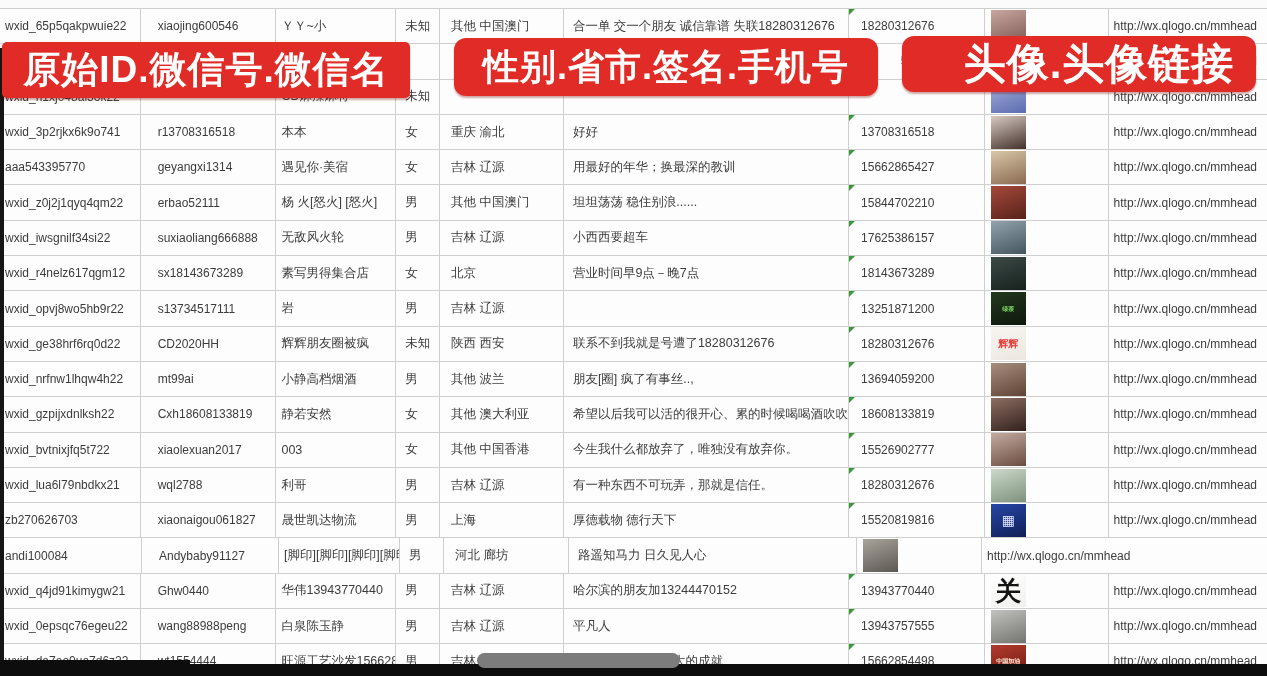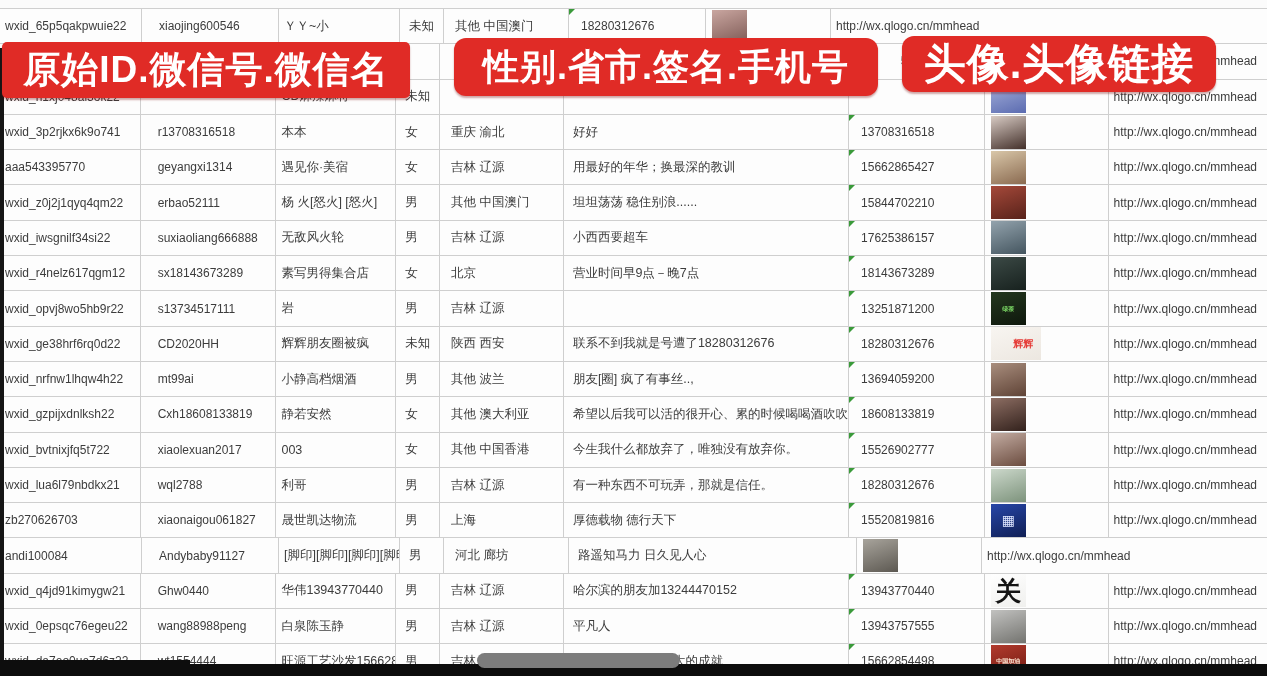--- a/index.html
+++ b/index.html
@@ -21,38 +21,39 @@
   .row:nth-child(2) .c-phone{padding-left:52px;}
   .flag{position:absolute;top:0;left:0;width:0;height:0;
         border-top:6px solid #3a9a3a;border-right:6px solid transparent;}
   .avatar{width:35px;height:33px;display:flex;align-items:center;justify-content:center;overflow:hidden;}
   .avatar-label{font-weight:bold;line-height:1;white-space:nowrap;}
   .left-edge{position:absolute;left:0;top:48px;width:4px;height:628px;background:#151515;}
   .banner{position:absolute;background:#e02b26;color:#ffffff;display:flex;align-items:center;justify-content:center;
           font-weight:bold;letter-spacing:1px;box-shadow:0 2px 2px rgba(120,10,10,.35);z-index:5;}
   .banner1{left:2px;top:42px;width:408px;height:56px;border-radius:5px;font-size:37px;}
   .banner2{left:454px;top:38px;width:424px;height:58px;border-radius:12px;font-size:36px;}
-  .banner3{left:902px;top:36px;width:314px;height:56px;border-radius:12px;font-size:42px;}
+  .banner3{left:902px;top:36px;width:314px;height:56px;border-radius:12px;font-size:42px;padding-left:40px;}
   .bottombar{position:absolute;left:0;top:664px;width:1267px;height:12px;background:#0d0d0d;z-index:6;}
   .bottombar-left{position:absolute;left:0;top:660px;width:190px;height:16px;background:#0d0d0d;z-index:6;}
   .scroll-thumb{position:absolute;left:477px;top:653px;width:203px;height:15px;background:#7c7c7c;
                 border-radius:8px;z-index:7;}
 </style>
 </head>
 <body>
 
 <div class="stage">
 
   <div class="sheet" id="sheet">
   <div class="row">
     <div class="cell c-wxid">wxid_65p5qakpwuie22</div>
     <div class="cell c-id">xiaojing600546</div>
     <div class="cell c-name">ＹＹ~小</div>
     <div class="cell c-gender">未知</div>
     <div class="cell c-region">其他 中国澳门</div>
+    <div class="cell c-sig">合一单 交一个朋友 诚信靠谱 失联18280312676</div>
     <div class="cell c-phone">
       <span class="flag"></span>
     18280312676</div>
     <div class="cell c-avatar">
       <div class="avatar" style="background: linear-gradient(160deg, rgb(201, 166, 160), rgb(126, 90, 85));">
         <span class="avatar-label"></span>
       </div>
     </div>
     <div class="cell c-link">http://wx.qlogo.cn/mmhead</div>
   </div>
@@ -205,21 +206,21 @@
     <div class="cell c-wxid">wxid_ge38hrf6rq0d22</div>
     <div class="cell c-id">CD2020HH</div>
     <div class="cell c-name">辉辉朋友圈被疯</div>
     <div class="cell c-gender">未知</div>
     <div class="cell c-region">陕西 西安</div>
     <div class="cell c-sig">联系不到我就是号遭了18280312676</div>
     <div class="cell c-phone">
       <span class="flag"></span>
     18280312676</div>
     <div class="cell c-avatar">
-      <div class="avatar" style="background: linear-gradient(160deg, rgb(248, 245, 241), rgb(236, 231, 224)); padding-left: 15px;">
+      <div class="avatar" style="background: linear-gradient(160deg, rgb(248, 245, 241), rgb(236, 231, 224));">
         <span class="avatar-label" style="color: rgb(229, 57, 53); font-size: 10px;">辉辉</span>
       </div>
     </div>
     <div class="cell c-link">http://wx.qlogo.cn/mmhead</div>
   </div>
 
   <div class="row">
     <div class="cell c-wxid">wxid_nrfnw1lhqw4h22</div>
     <div class="cell c-id">mt99ai</div>
     <div class="cell c-name">小静高档烟酒</div>

